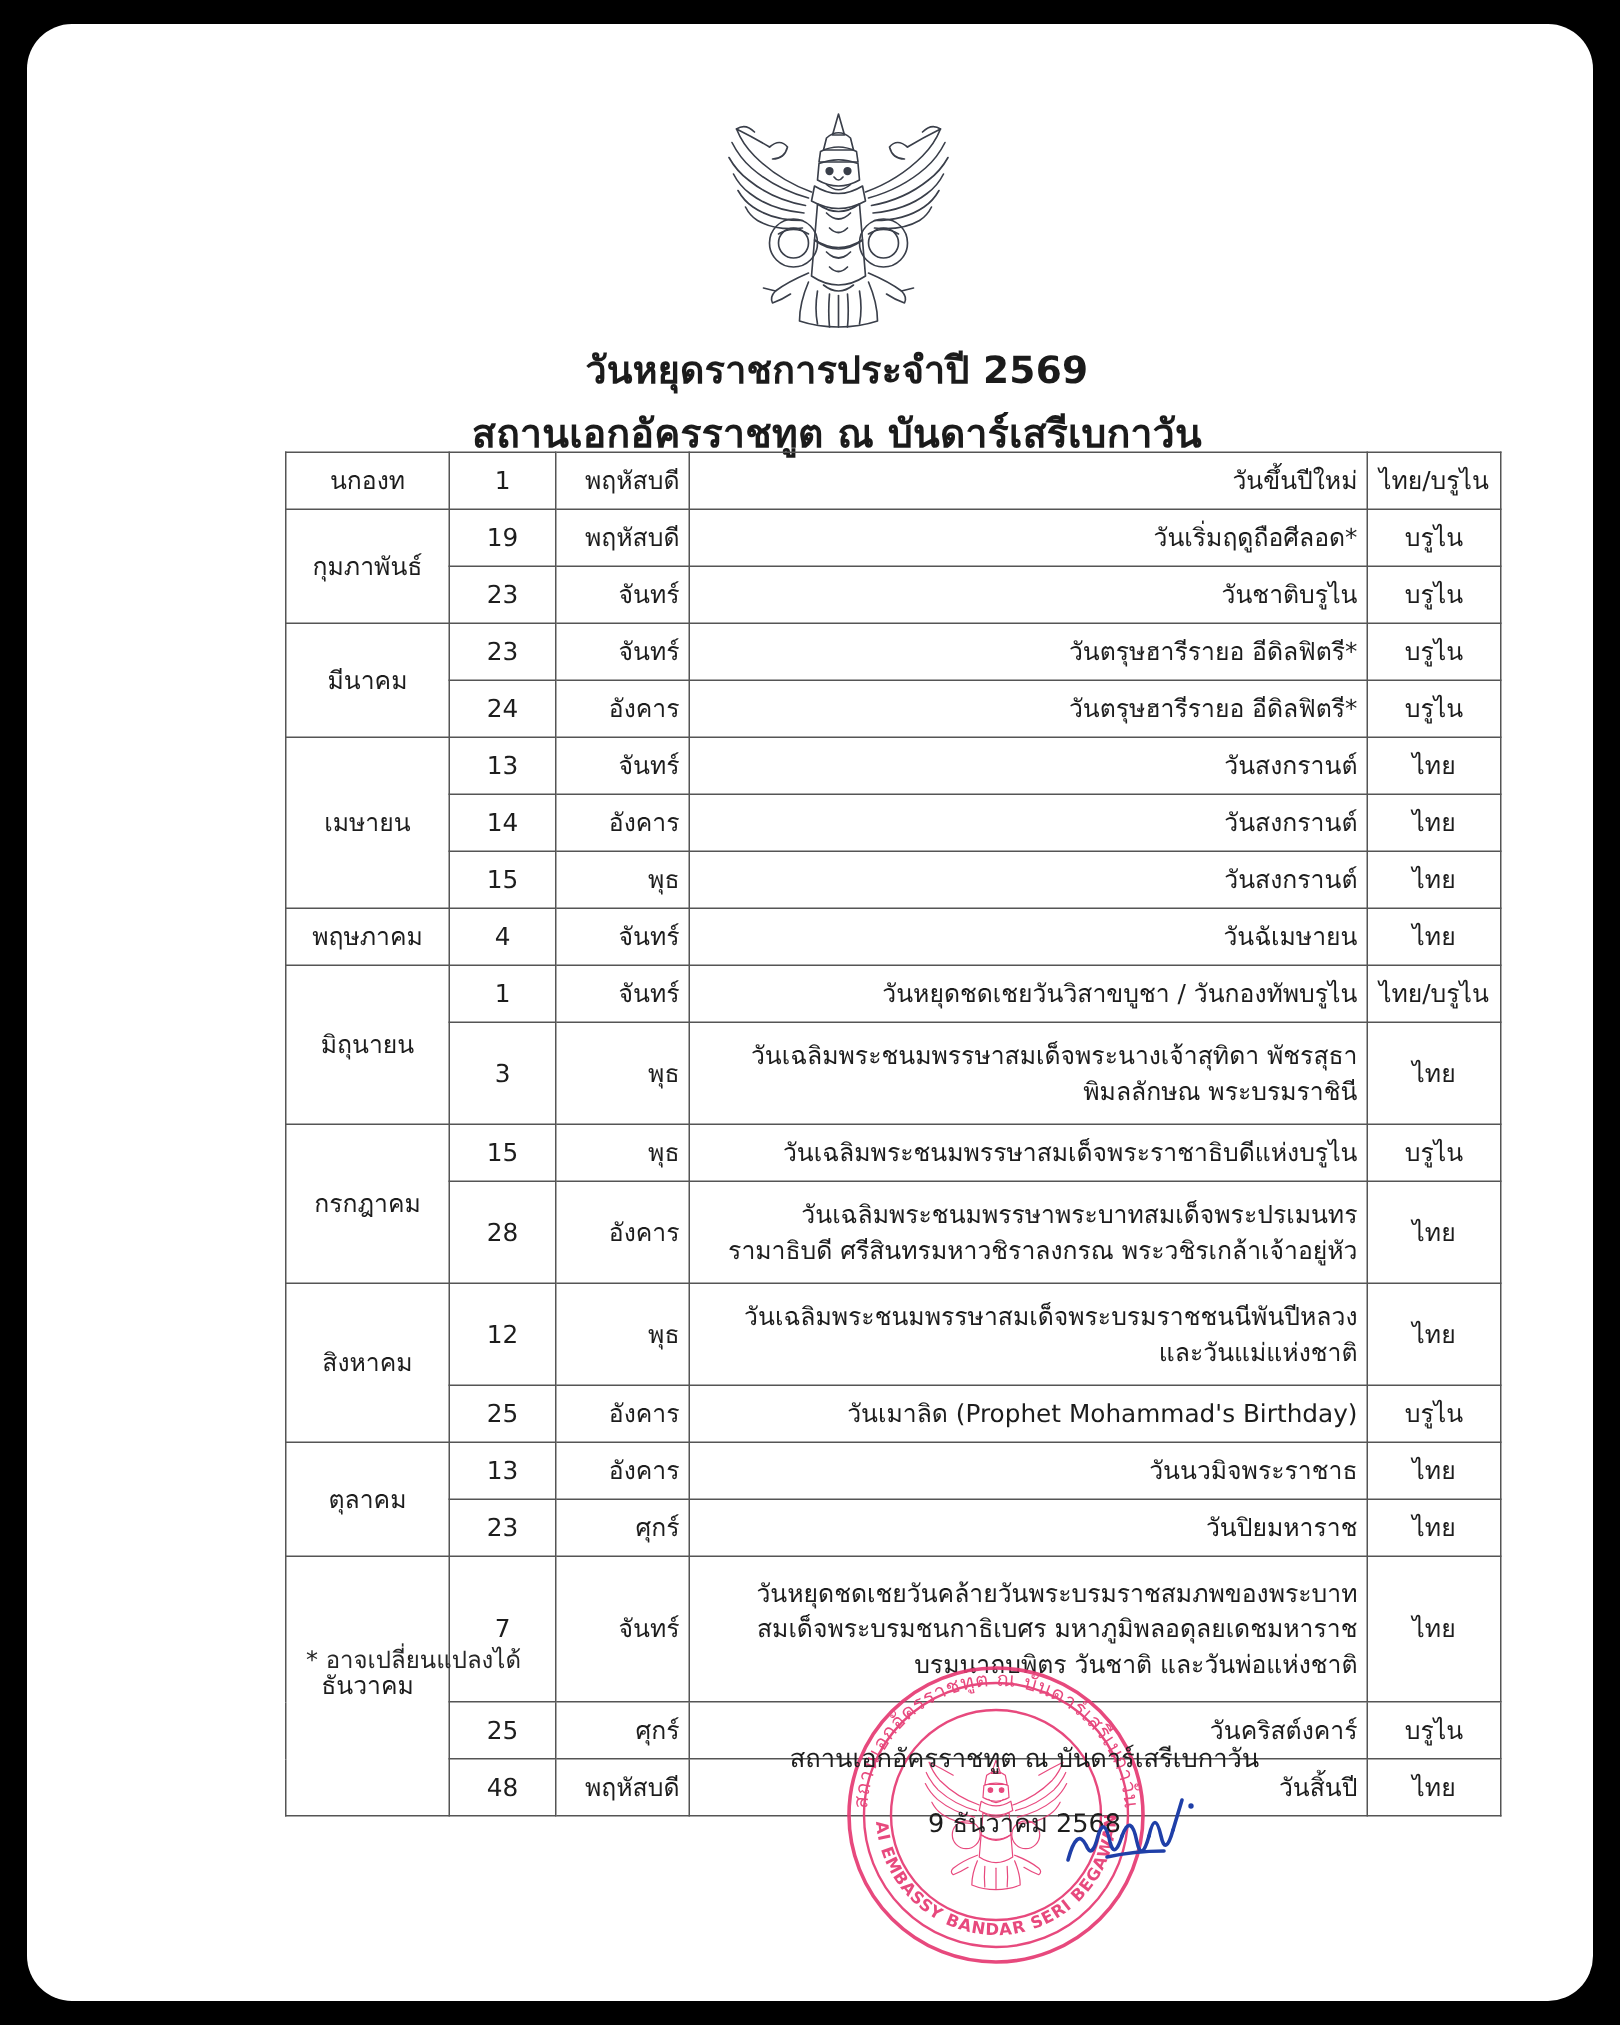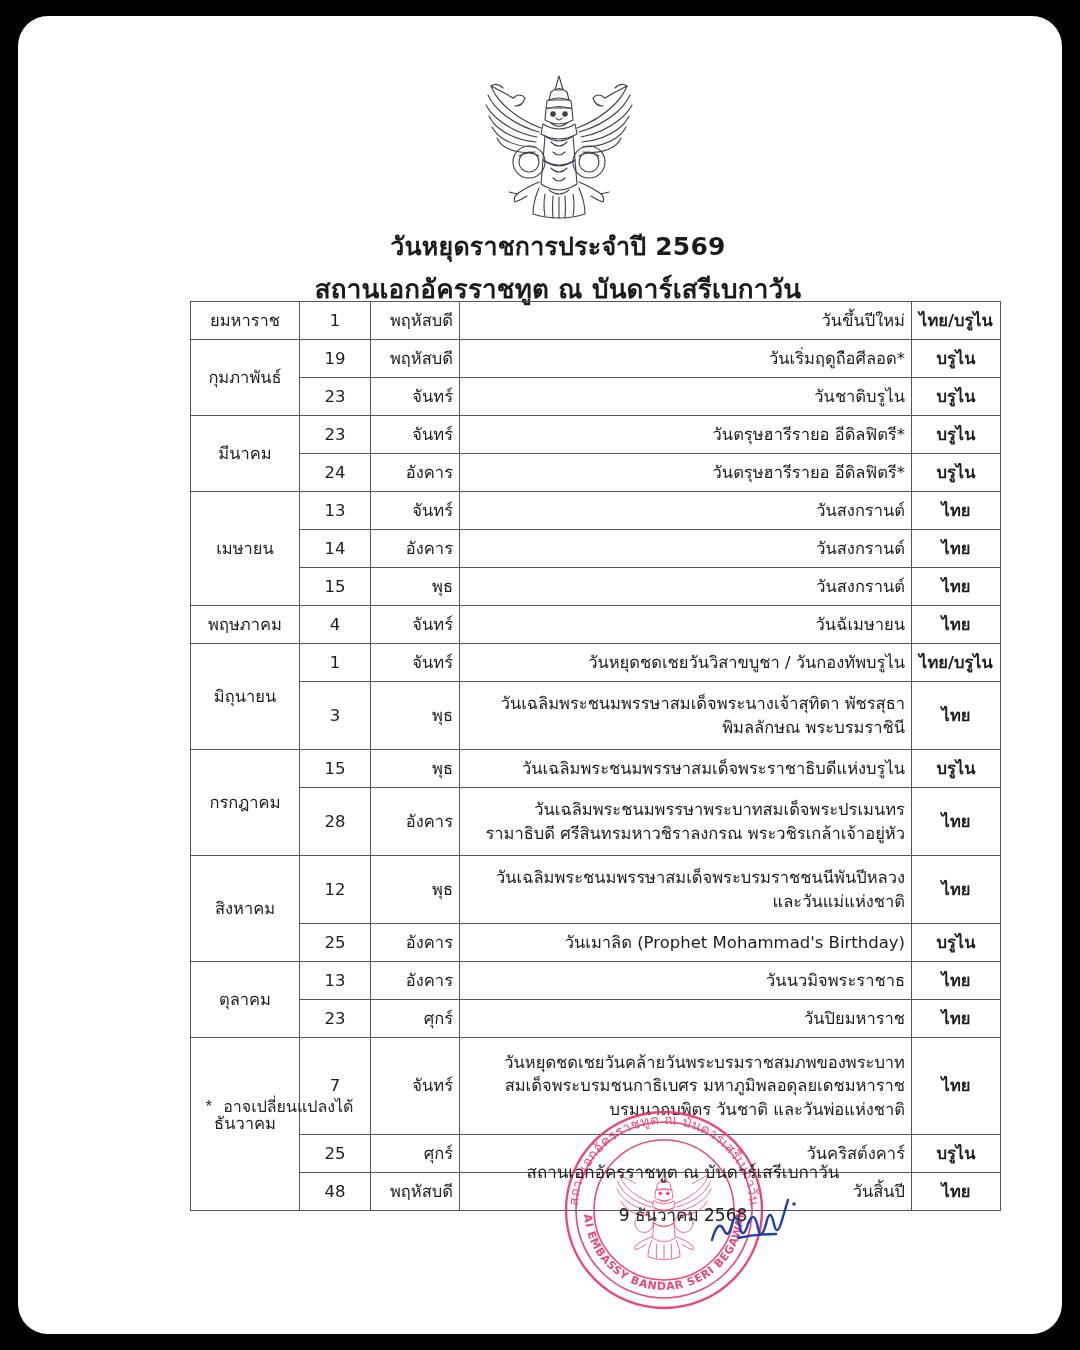--- a/index.html
+++ b/index.html
@@ -67,33 +67,32 @@
   #cal-table td {
     border: 1px solid #555;
     padding: 0 6px;
     vertical-align: middle;
     line-height: 1.42;
   }
   .c-month   { width: 96px;  text-align: center; }
   .c-day     { width: 58px;  text-align: center; }
   .c-weekday { width: 76px;  text-align: right; }
   .c-name    { width: 435px; text-align: right; padding-left: 10px !important; }
-  .c-country { width: 76px;  text-align: center; font-weight: bold; }
+  .c-country { width: 76px;  text-align: center; }
 
   .r1 { height: 38px; }
   .r2 { height: 68px; }
   .r3 { height: 97px; }
 
   
   #footnote {
     position: absolute;
     left: 186px; top: 1078px;
     font-size: 16px;
     color: #262626;
-    font-family: Liberation Mono, monospace;
   }
 
   
   #sig-block {
     position: absolute;
     left: 455px; top: 1142px;
     width: 420px;
     text-align: center;
     color: #1d1d1d;
     font-size: 17px;
@@ -190,21 +189,21 @@
         </g>
       </svg>
     </div>
 
     <div class="title-line" id="title-year">วันหยุดราชการประจำปี 2569</div>
     <div class="title-line" id="title-embassy">สถานเอกอัครราชทูต ณ บันดาร์เสรีเบกาวัน</div>
 
     <table id="cal-table">
       <tbody id="cal-body">
           <tr class="r1">
-            <td class="c-month" rowspan="1">ยมหาราช</td>
+            <td class="c-month" rowspan="1">นกองท</td>
             <td class="c-day">1</td>
             <td class="c-weekday">พฤหัสบดี</td>
             <td class="c-name">วันขึ้นปีใหม่</td>
             <td class="c-country">ไทย/บรูไน</td>
           </tr>
           <tr class="r1">
             <td class="c-month" rowspan="2">กุมภาพันธ์</td>
             <td class="c-day">19</td>
             <td class="c-weekday">พฤหัสบดี</td>
             <td class="c-name">วันเริ่มฤดูถือศีลอด*</td>

